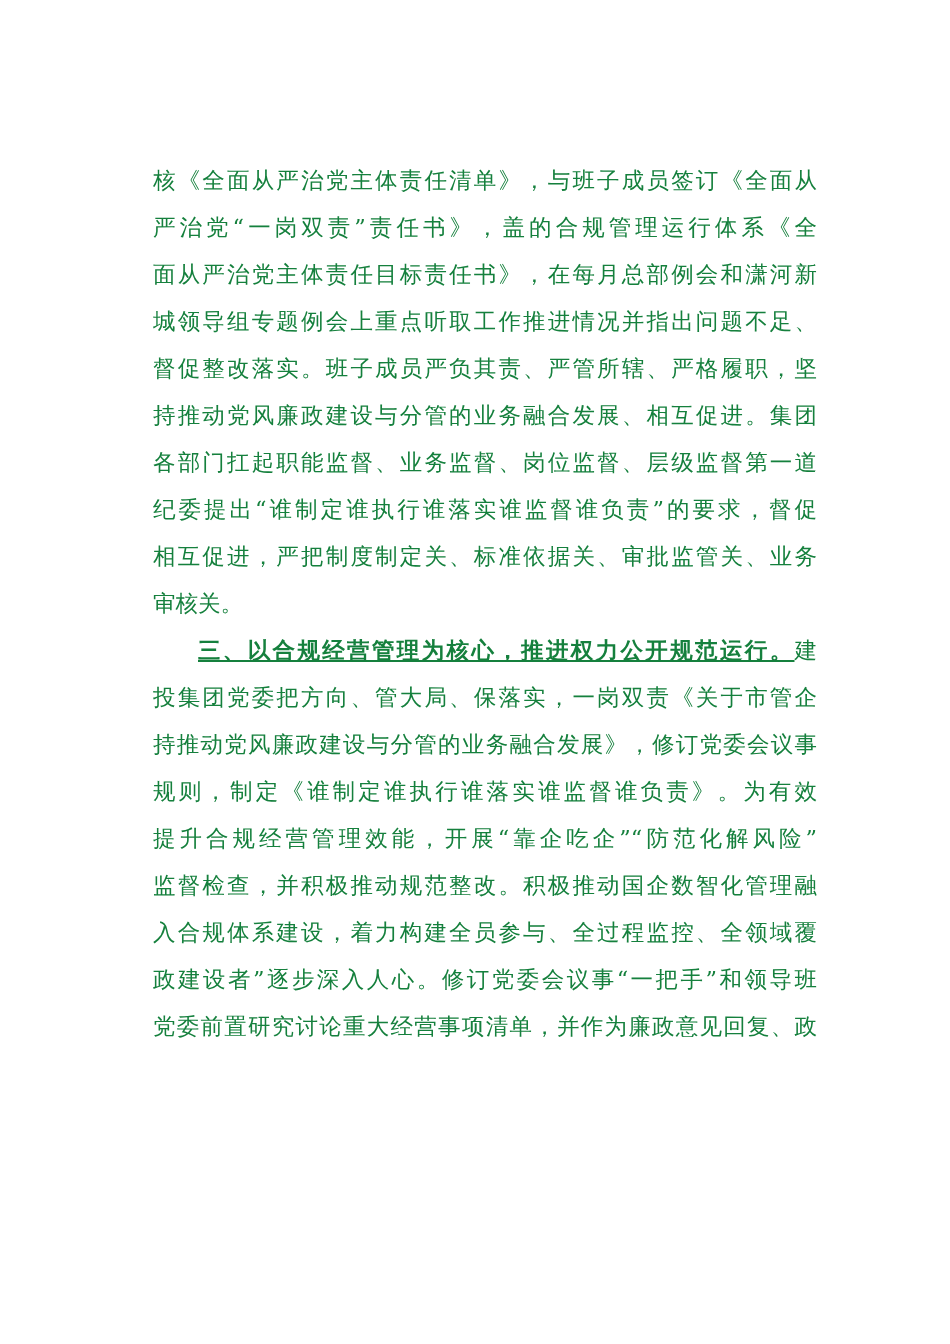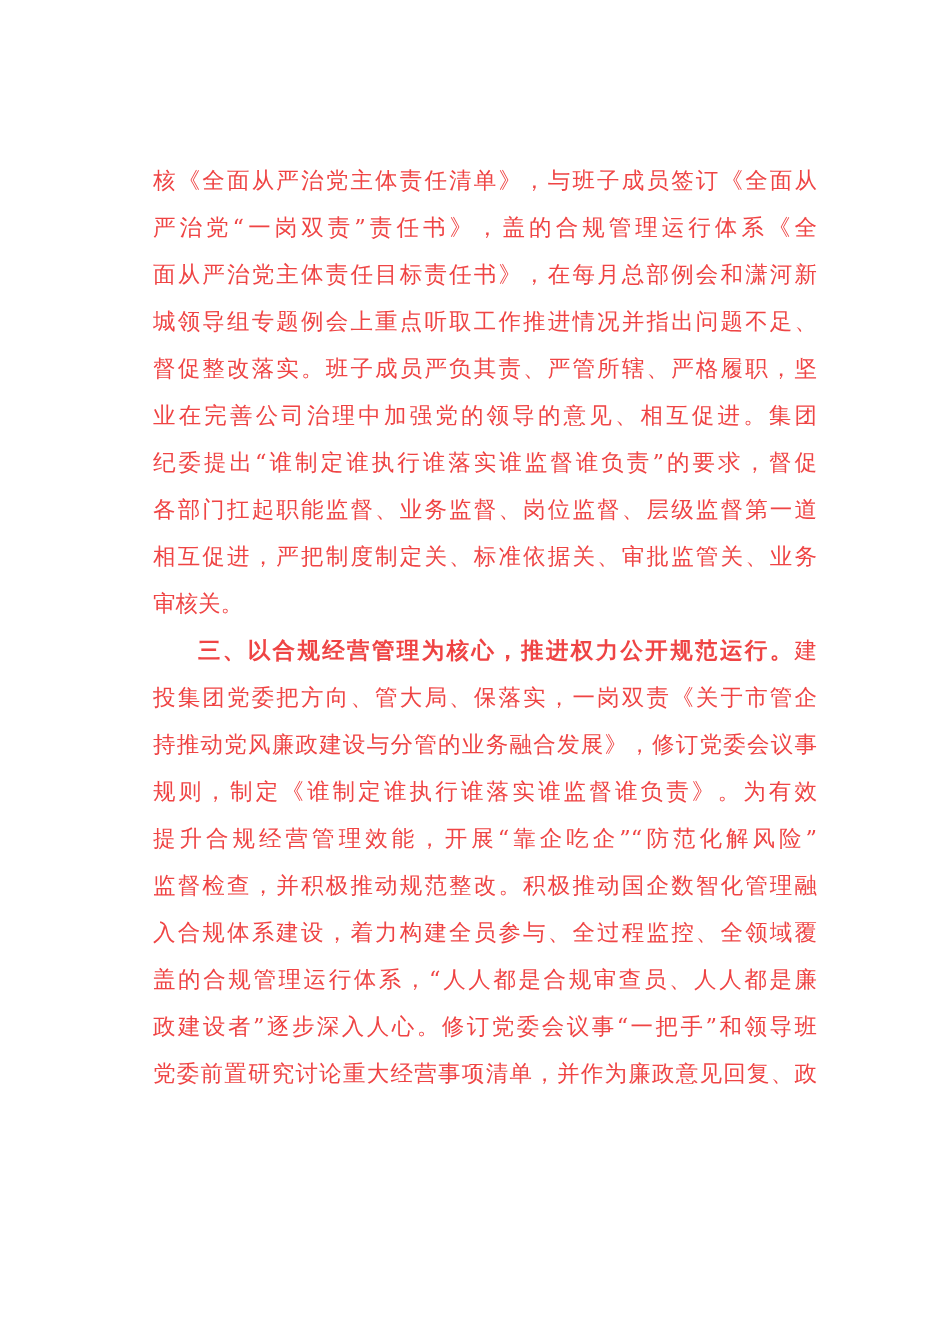--- a/index.html
+++ b/index.html
@@ -7,62 +7,62 @@
     .page {
       position: absolute; left: 0; top: 0; width: 950px; height: 1344px; background: #fff;
     }
     .content {
       position: absolute;
       left: 153px;
       top: 157px;
       width: 664px;
       font-family: "DejaVu Serif", "Liberation Serif", serif;
       font-size: 22.5px;
-      color: #ef4444;
+      color: #15803d;
       line-height: 47px;
     }
     .line {
       display: block;
       height: 47px;
       white-space: nowrap;
       text-align: justify;
       text-align-last: justify;
       letter-spacing: 0;
     }
     .line.last { text-align-last: left; }
     .line.indent { padding-left: 45px; }
     .heading {
       font-family: "DejaVu Sans", "Liberation Sans", sans-serif;
       font-weight: bold;
       letter-spacing: 0.5px;
+      text-decoration: underline;
     }
   </style>
 </head>
 <body>
 
 <div class="page">
   <div class="content">
     <div>
       <span class="line">核《全面从严治党主体责任清单》，与班子成员签订《全面从</span>
       <span class="line">严治党“一岗双责”责任书》，盖的合规管理运行体系《全</span>
       <span class="line">面从严治党主体责任目标责任书》，在每月总部例会和潇河新</span>
       <span class="line">城领导组专题例会上重点听取工作推进情况并指出问题不足、</span>
       <span class="line">督促整改落实。班子成员严负其责、严管所辖、严格履职，坚</span>
-      <span class="line">业在完善公司治理中加强党的领导的意见、相互促进。集团</span>
+      <span class="line">持推动党风廉政建设与分管的业务融合发展、相互促进。集团</span>
+      <span class="line">各部门扛起职能监督、业务监督、岗位监督、层级监督第一道</span>
       <span class="line">纪委提出“谁制定谁执行谁落实谁监督谁负责”的要求，督促</span>
-      <span class="line">各部门扛起职能监督、业务监督、岗位监督、层级监督第一道</span>
       <span class="line">相互促进，严把制度制定关、标准依据关、审批监管关、业务</span>
       <span class="line last">审核关。</span>
     </div>
     <div>
       <span class="line indent"><span class="heading">三、以合规经营管理为核心，推进权力公开规范运行。</span><span>建</span></span>
       <span class="line">投集团党委把方向、管大局、保落实，一岗双责《关于市管企</span>
       <span class="line">持推动党风廉政建设与分管的业务融合发展》，修订党委会议事</span>
       <span class="line">规则，制定《谁制定谁执行谁落实谁监督谁负责》。为有效</span>
       <span class="line">提升合规经营管理效能，开展“靠企吃企”“防范化解风险”</span>
       <span class="line">监督检查，并积极推动规范整改。积极推动国企数智化管理融</span>
       <span class="line">入合规体系建设，着力构建全员参与、全过程监控、全领域覆</span>
-      <span class="line">盖的合规管理运行体系，“人人都是合规审查员、人人都是廉</span>
       <span class="line">政建设者”逐步深入人心。修订党委会议事“一把手”和领导班</span>
       <span class="line">党委前置研究讨论重大经营事项清单，并作为廉政意见回复、政</span>
     </div>
   </div>
 </div>
 
 </body></html>

